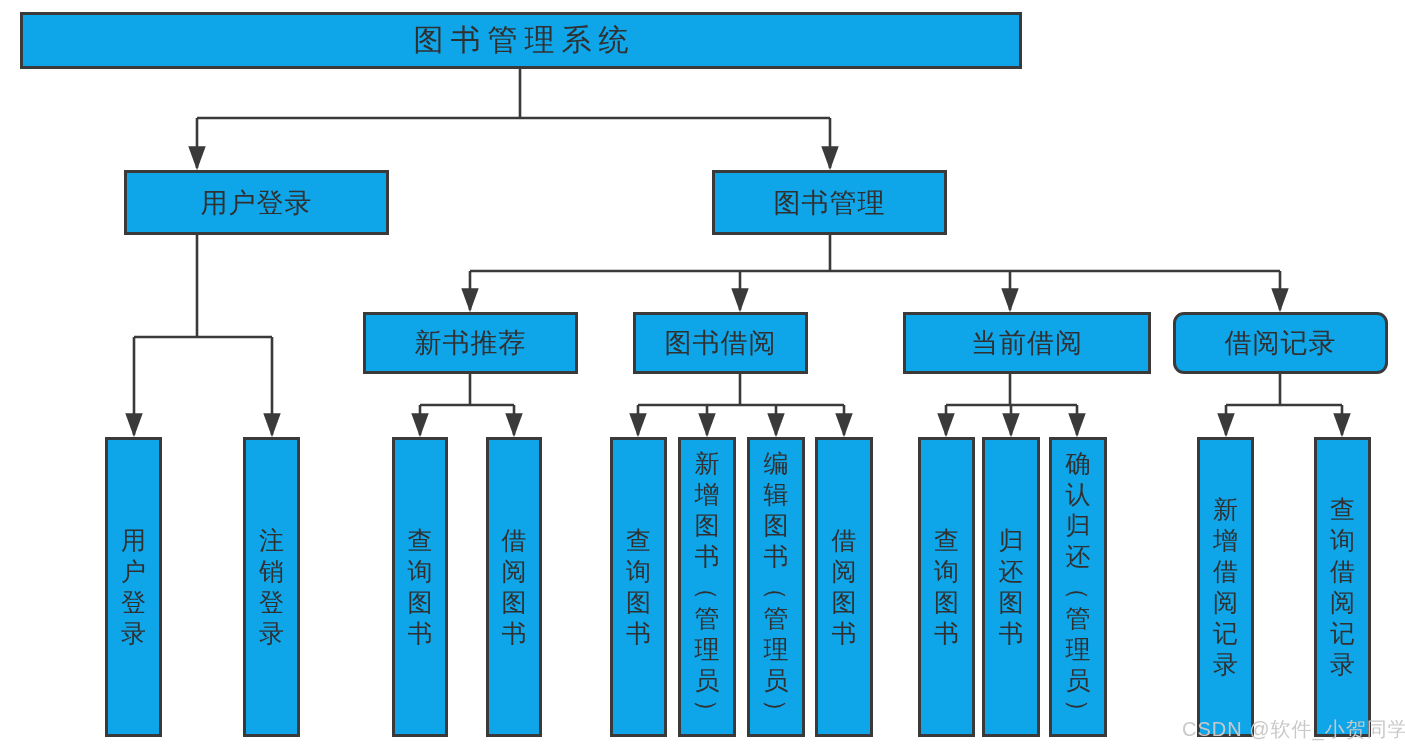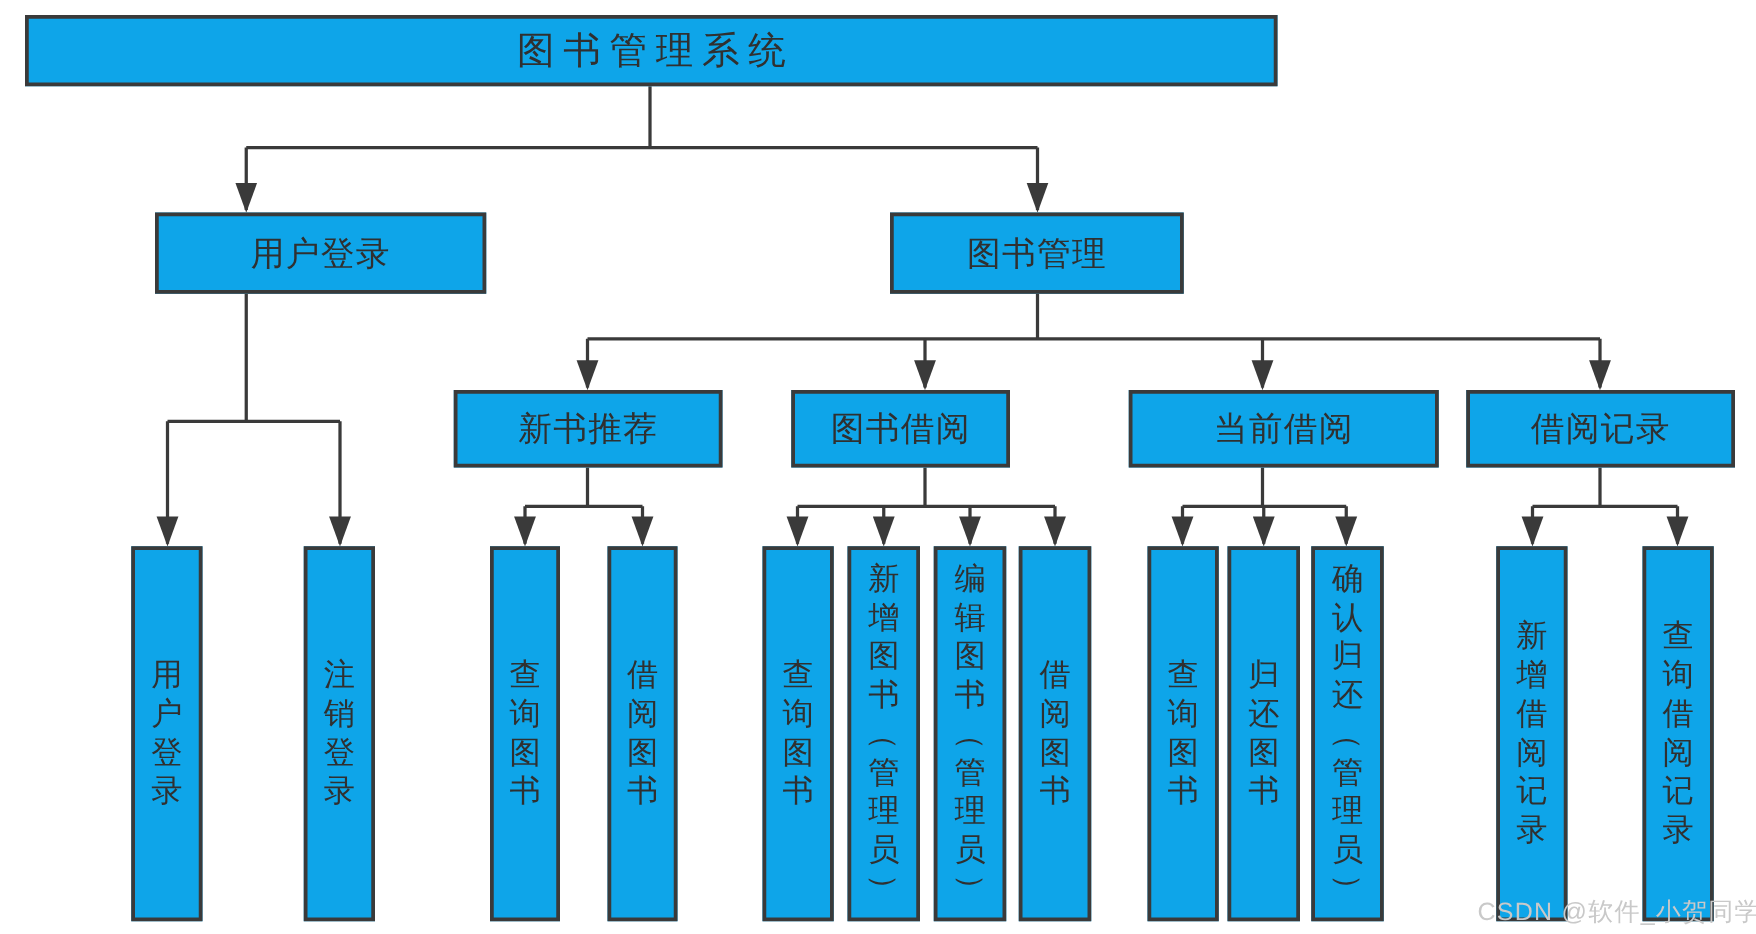--- a/index.html
+++ b/index.html
@@ -123,21 +123,21 @@
 
   <div class="node l3-node" style="left:363px; top:312px; width:215px; height:62px;">
     <span class="hlabel">新书推荐</span>
   </div>
   <div class="node l3-node" style="left:633px; top:312px; width:175px; height:62px;">
     <span class="hlabel">图书借阅</span>
   </div>
   <div class="node l3-node" style="left:903px; top:312px; width:248px; height:62px;">
     <span class="hlabel">当前借阅</span>
   </div>
-  <div class="node l3-node" style="left:1173px; top:312px; width:215px; height:62px;">
+  <div class="node l3-node" style="left:1173px; top:312px; width:215px; height:62px;border-radius:11px;">
     <span class="hlabel">借阅记录</span>
   </div>
 
   <div class="node leaf-node" style="left:105px; top:437px; width:57px; height:300px;">
       <span class="vchar">用</span>
       <span class="vchar">户</span>
       <span class="vchar">登</span>
       <span class="vchar">录</span>
     </div>
   <div class="node leaf-node" style="left:243px; top:437px; width:57px; height:300px;">

